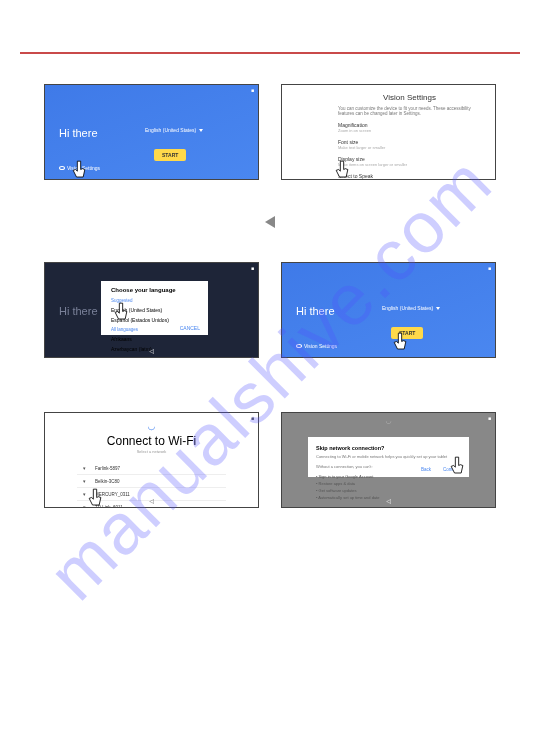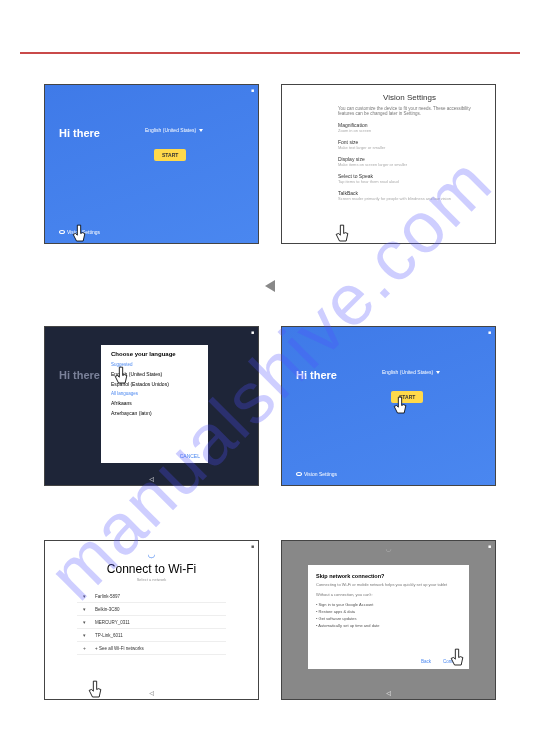--- a/index.html
+++ b/index.html
@@ -6,27 +6,27 @@
   body { width: 540px; height: 756px; background: #fff; font-family: Arial, sans-serif; position: relative; }
   .watermark {
     position: absolute; left: 50%; top: 50%; transform: translate(-50%, -50%) rotate(-45deg);
     font-size: 72px; color: rgba(80, 80, 255, 0.28); font-weight: 400; pointer-events: none;
     white-space: nowrap; letter-spacing: 2px; z-index: 100;
   }
   .redbar { height: 2px; background: #c94a4a; margin: 52px 20px 0 20px; }
   .grid { padding: 30px 44px 20px 44px; }
   .row { display: flex; gap: 22px; margin-bottom: 54px; }
   .row.tight { margin-bottom: 28px; }
-  .screen { width: 215px; height: 160px; border: 1px solid #444; position: relative; overflow: hidden; background: #fff; }
+  .screen { width: 215px; height: 96px; border: 1px solid #444; position: relative; overflow: hidden; background: #fff; }
   .screen.blue { background: linear-gradient(160deg, #3f7ae8 0%, #4a87f0 100%); }
   .screen.dark { background: #1e2538; }
   .screen.grey { background: #888; }
   .statusbar { position: absolute; top: 2px; right: 4px; font-size: 5px; color: #fff; }
   .statusbar.dk { color: #555; }
-  .hi { position: absolute; left: 14px; top: 42px; color: #fff; font-size: 11px; font-weight: 700; }
+  .hi { position: absolute; left: 14px; top: 42px; color: #fff; font-size: 11px; font-weight: 400; }
   .hi.dim { color: #7a8199; }
   .lang { position: absolute; left: 100px; top: 42px; color: #fff; font-size: 5px; }
   .lang::after { content: ""; display: inline-block; margin-left: 3px; border-top: 3px solid #fff; border-left: 2px solid transparent; border-right: 2px solid transparent; }
   .startbtn { position: absolute; left: 109px; top: 64px; background: #ffd94a; color: #333; font-size: 5px; padding: 3px 8px; border-radius: 2px; font-weight: bold; }
   .vision-link { position: absolute; left: 14px; bottom: 8px; color: #fff; font-size: 5px; display: flex; align-items: center; gap: 2px; }
   .eye { width: 6px; height: 4px; border: 0.6px solid #fff; border-radius: 50%; display: inline-block; }
   .cursor { position: absolute; width: 20px; height: 26px; z-index: 10; }
   .cursor svg { width: 100%; height: 100%; }
   .vpanel { position: absolute; left: 42px; right: 0; top: 0; bottom: 0; background: #fff; padding: 8px 14px; font-size: 5px; color: #333; }
   .vtitle { text-align: center; font-size: 8px; margin-bottom: 4px; }

